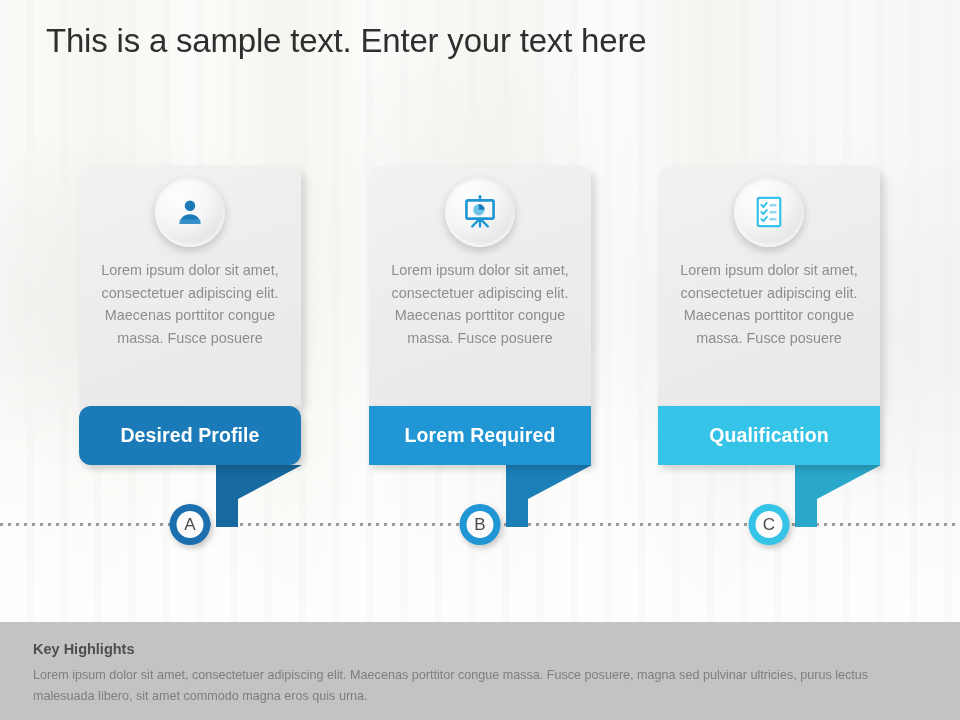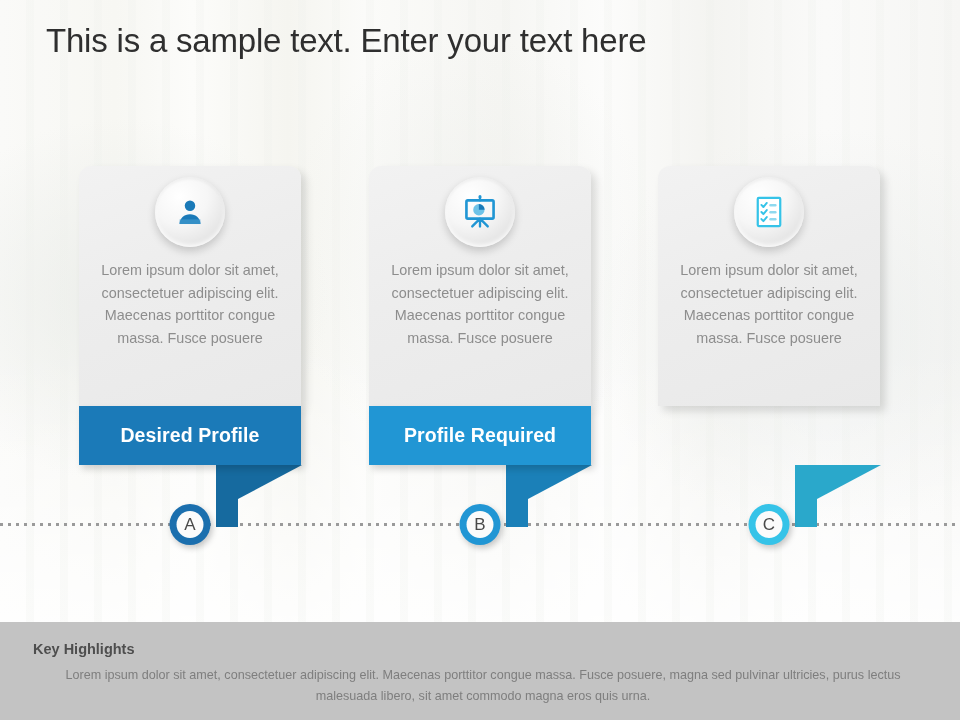--- a/index.html
+++ b/index.html
@@ -220,21 +220,20 @@
   #badge-wrap-2 { left: 658px; }
 
   
   #footer {
     position: absolute;
     left: 0;
     top: 622px;
     width: 960px;
     height: 98px;
     background: #c3c3c3;
-    text-align: center;
   }
   #footer-title {
     position: absolute;
     left: 33px;
     top: 19px;
     font-size: 14.5px;
     font-weight: bold;
     color: #4e4e4e;
   }
   #footer-text {
@@ -266,42 +265,42 @@
         <div class="card-icon-disc">
           <svg width="34" height="34" viewBox="0 0 24 24" aria-hidden="true">
             <circle cx="12" cy="7.6" r="3.7" fill="#1b7ab8"></circle>
             <path d="M4.6 20.5c0-4.2 3.3-7 7.4-7s7.4 2.8 7.4 7z" fill="#1b7ab8"></path>
             <rect x="4.6" y="17.2" width="14.8" height="3.3" fill="#4aa3d4" opacity=".55"></rect>
           </svg>
         </div>
       </div>
       <div class="card-text">Lorem ipsum dolor sit amet, consectetuer adipiscing elit. Maecenas porttitor congue massa. Fusce posuere</div>
     </div>
-    <div class="card-label" id="label-0" style="background: rgb(27, 122, 184);">Desired Profile</div>
+    <div class="card-label" id="label-0" style="background: rgb(27, 122, 184); border-radius: 12px;">Desired Profile</div>
   </div>
 
   <div class="card-group" id="group-1">
     <div class="tail-stub" id="tail-stub-1" style="background: rgb(27, 128, 184);"></div>
     <div class="tail-flap" id="tail-flap-1" style="background: rgb(27, 128, 184);"></div>
     <div class="card-body">
       <div class="card-icon-wrap">
         <div class="card-icon-disc">
           <svg width="36" height="36" viewBox="0 0 26 26" aria-hidden="true">
             <rect x="3.2" y="4.6" width="19.6" height="13.2" rx="1" fill="none" stroke="#2196d4" stroke-width="1.9"></rect>
             <path d="M13 2.4v2.2" stroke="#2196d4" stroke-width="1.7" stroke-linecap="round"></path>
             <circle cx="13" cy="1.9" r="1.1" fill="#2196d4"></circle>
             <circle cx="12.2" cy="11.4" r="4.1" fill="#6ec3e8"></circle>
             <path d="M12.2 11.4 V7.3 A4.1 4.1 0 0 1 16.3 11.4 Z" fill="#1b7ab8"></path>
             <path d="M13 17.8 L7.4 23.4 M13 17.8 L18.6 23.4 M13 17.8 v5.6" stroke="#2196d4" stroke-width="1.7" stroke-linecap="round"></path>
           </svg>
         </div>
       </div>
       <div class="card-text">Lorem ipsum dolor sit amet, consectetuer adipiscing elit. Maecenas porttitor congue massa. Fusce posuere</div>
     </div>
-    <div class="card-label" id="label-1" style="background: rgb(33, 150, 212);">Profile Required</div>
+    <div class="card-label" id="label-1" style="background: rgb(33, 150, 212);">Lorem Required</div>
   </div>
 
   <div class="card-group" id="group-2">
     <div class="tail-stub" id="tail-stub-2" style="background: rgb(42, 168, 203);"></div>
     <div class="tail-flap" id="tail-flap-2" style="background: rgb(42, 168, 203);"></div>
     <div class="card-body">
       <div class="card-icon-wrap">
         <div class="card-icon-disc">
           <svg width="32" height="34" viewBox="0 0 22 26" aria-hidden="true">
             <rect x="2.4" y="2.2" width="17.2" height="21.6" rx="0.8" fill="#ffffff" stroke="#35c3e8" stroke-width="1.7"></rect>
@@ -313,20 +312,21 @@
             <g fill="#8fd9ef">
               <rect x="11.2" y="6.8" width="5.6" height="1.9" rx=".9"></rect>
               <rect x="11.2" y="12.2" width="5.6" height="1.9" rx=".9"></rect>
               <rect x="11.2" y="17.6" width="5.6" height="1.9" rx=".9"></rect>
             </g>
           </svg>
         </div>
       </div>
       <div class="card-text">Lorem ipsum dolor sit amet, consectetuer adipiscing elit. Maecenas porttitor congue massa. Fusce posuere</div>
     </div>
+    <div class="card-label" id="label-2" style="background: rgb(53, 195, 232);">Qualification</div>
   </div>
 
   <div class="badge-wrap" id="badge-wrap-0">
     <div class="badge" id="badge-0" style="background: rgb(27, 111, 174);">
       <div class="badge-inner">A</div>
     </div>
   </div>
   <div class="badge-wrap" id="badge-wrap-1">
     <div class="badge" id="badge-1" style="background: rgb(33, 150, 212);">
       <div class="badge-inner">B</div>

